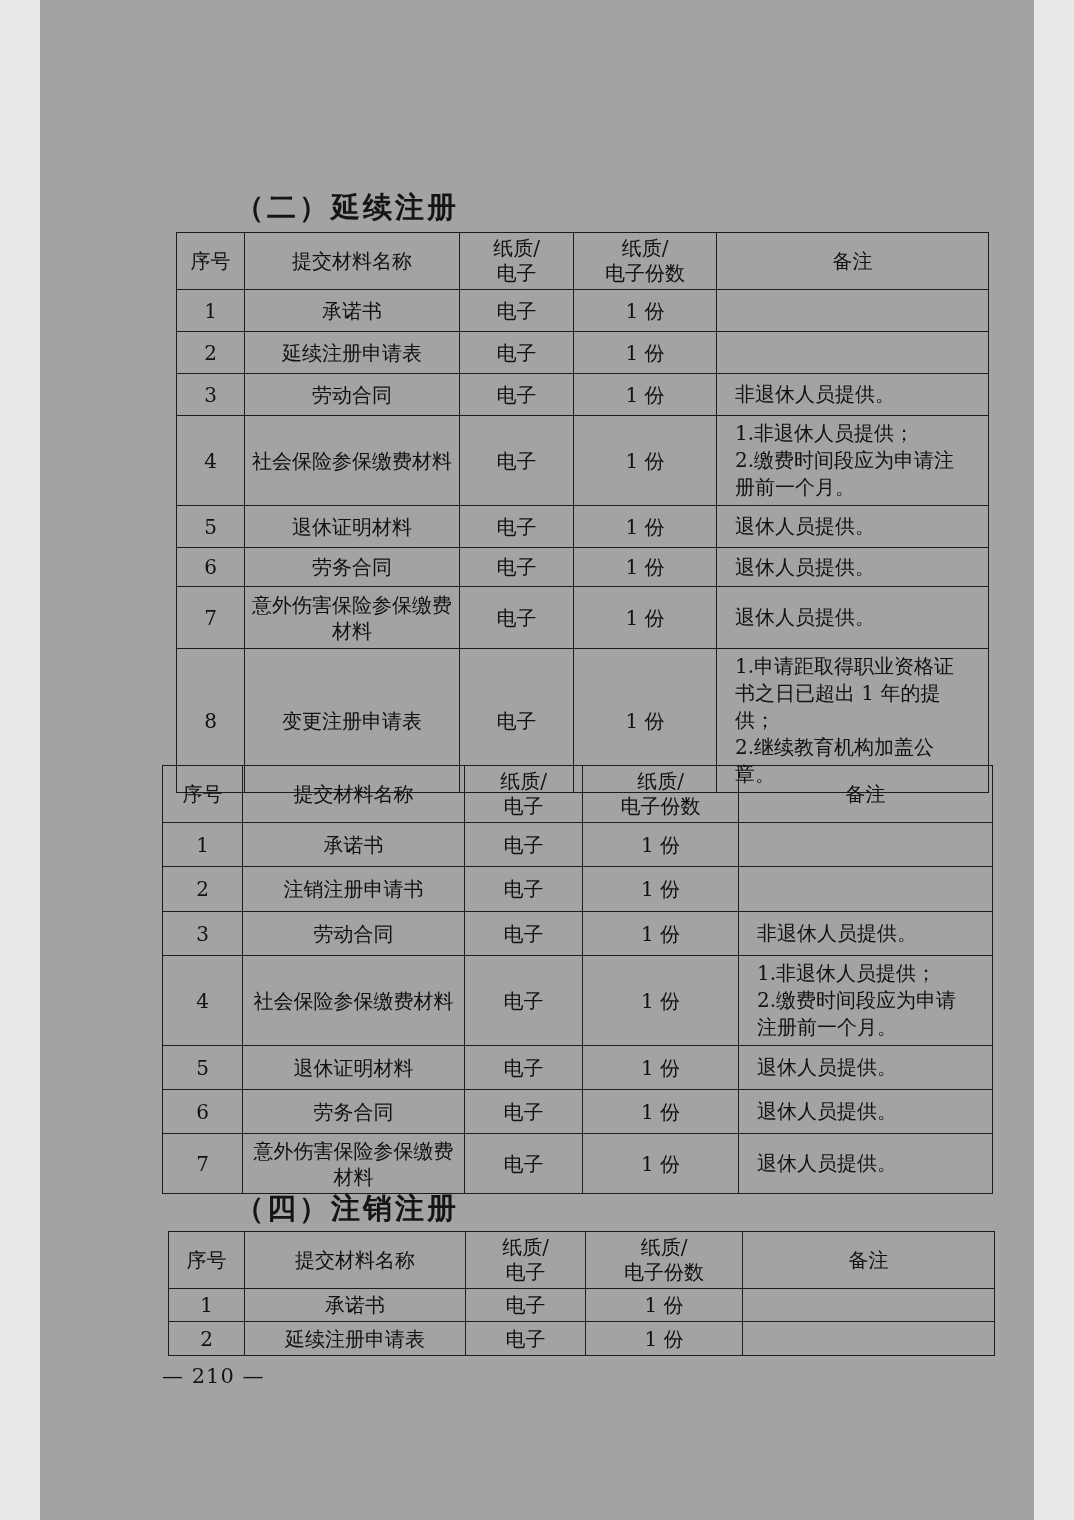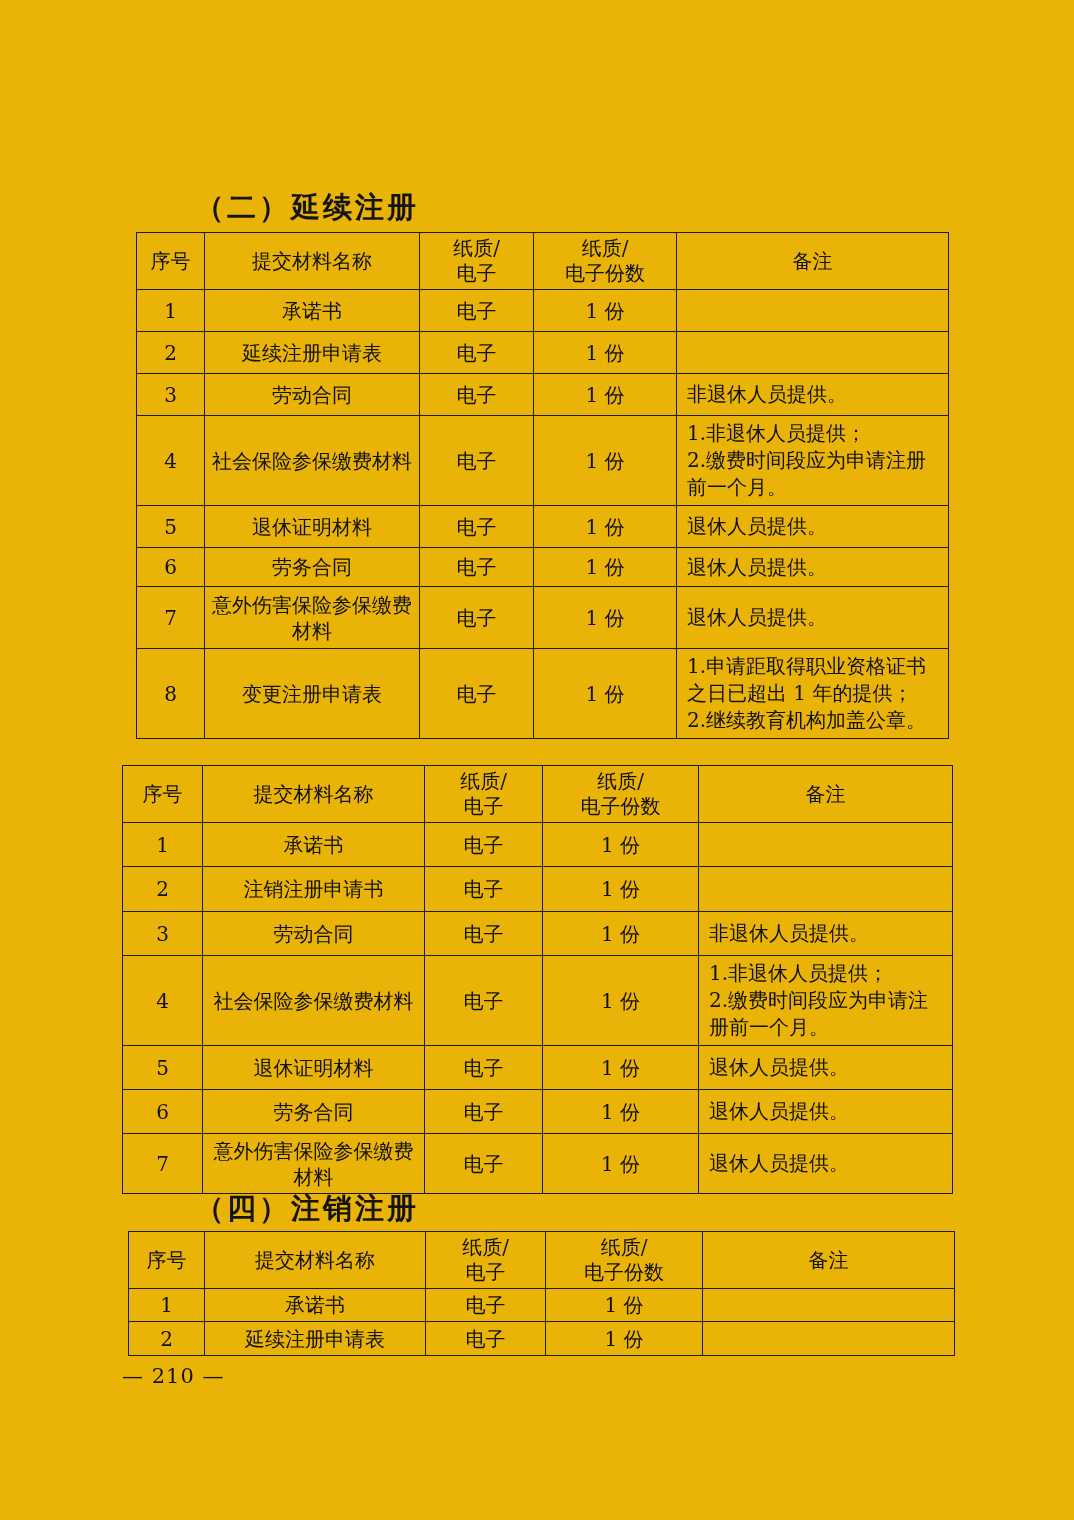--- a/index.html
+++ b/index.html
@@ -1,20 +1,20 @@
 <!DOCTYPE html>
 <html><head>
 <meta charset="utf-8">
 <style>
   html,body { margin:0; padding:0; background:#e8e8e8; }
   .page {
     position:relative;
-    width:1074px; height:1520px;
+    width:994px; height:1520px;
     margin:0 auto;
-    background:#eab308;
+    background:#a3a3a3;
     font-family:"DejaVu Serif","Liberation Serif",serif;
     color:#111111;
     overflow:hidden;
   }
   .sec-title {
     position:absolute;
     margin:0;
     font-size:29px;
     font-weight:600;
     letter-spacing:3px;
@@ -31,21 +31,21 @@
     font-size:20px;
     font-weight:normal;
     text-align:center;
     vertical-align:middle;
     padding:1px 4px;
     line-height:1.3;
     overflow:hidden;
   }
   .doc-table td.rem {
     text-align:left;
-    padding:4px 10px;
+    padding:4px 18px;
     white-space:pre-line;
     line-height:1.35;
   }
   .doc-table th div { line-height:1.25; }
   
   .t1 { left:136px; top:232px; width:812px; }
   .t1 .c1{width:68px}.t1 .c2{width:215px}.t1 .c3{width:114px}.t1 .c4{width:143px}.t1 .c5{width:272px}
   
   .t2 { left:122px; top:765px; width:830px; }
   .t2 .c1{width:80px}.t2 .c2{width:222px}.t2 .c3{width:118px}.t2 .c4{width:156px}.t2 .c5{width:254px}

